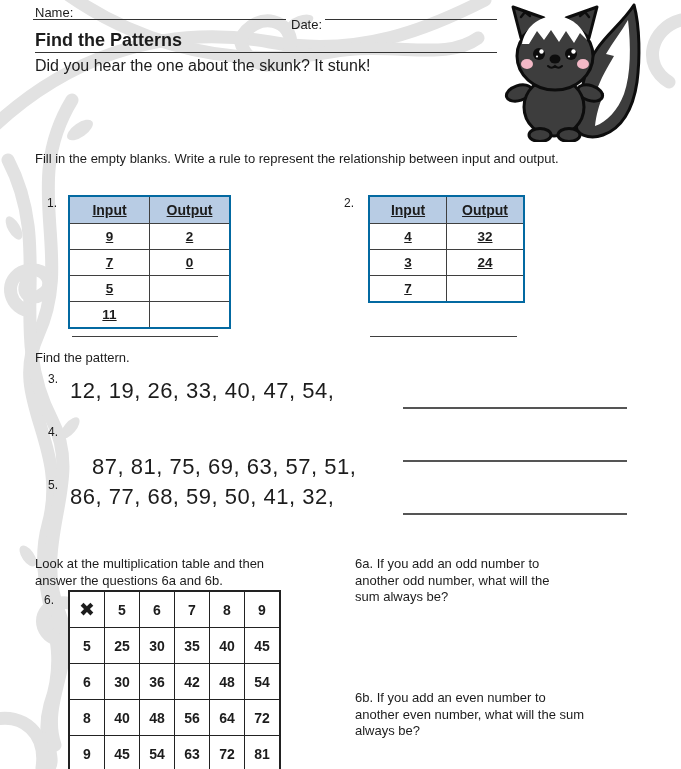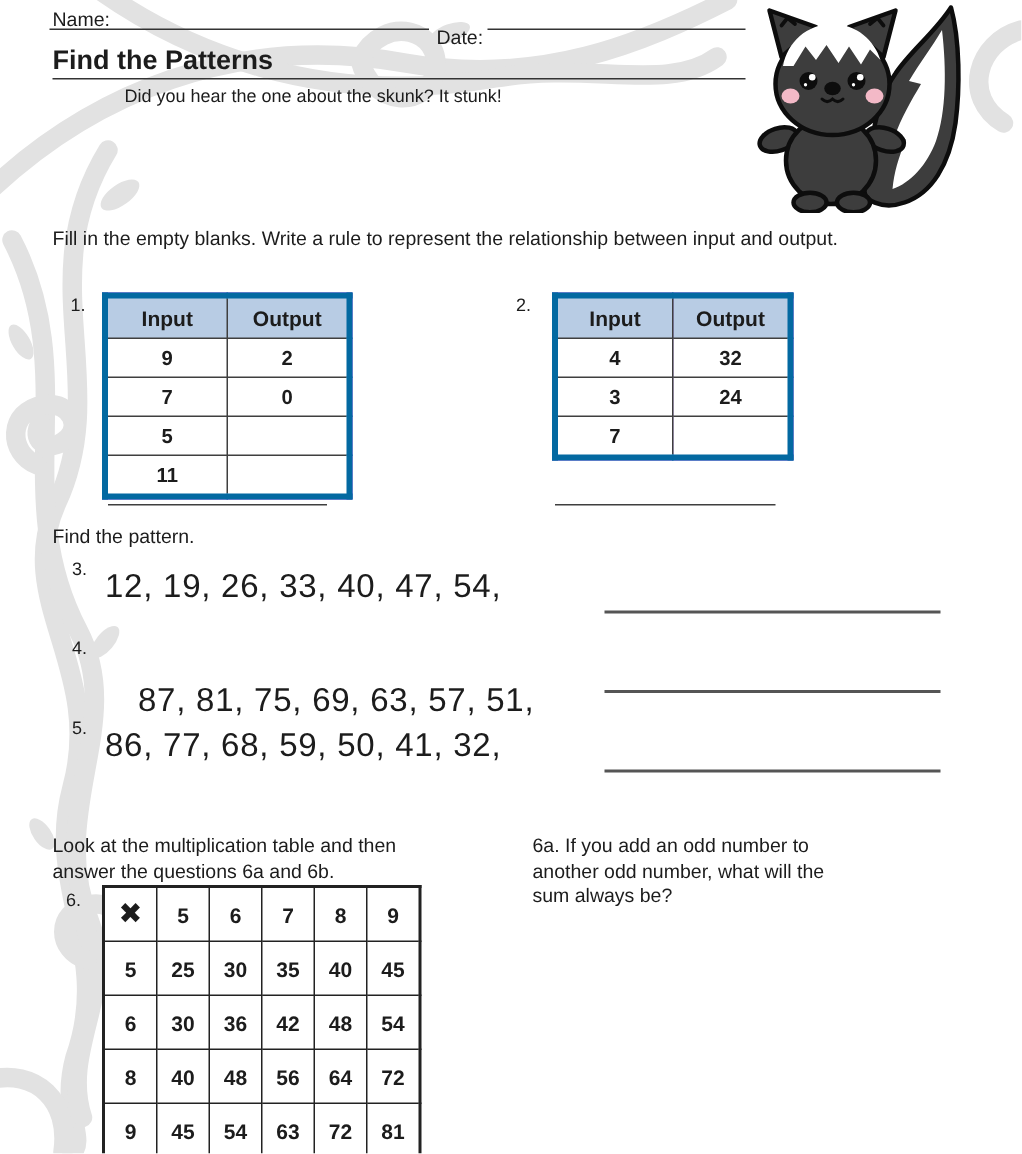--- a/index.html
+++ b/index.html
@@ -15,24 +15,24 @@
     font-family:"Liberation Sans","DejaVu Sans",sans-serif;color:var(--ink);
   }
   .abs{position:absolute;}
   .bg{position:absolute;left:0;top:0;z-index:0;}
   .fg{z-index:1;}
   .small-label{font-size:13px;}
   .rule-line{height:0;border-bottom:1.5px solid #3f3f3f;}
   .seq-line{height:0;border-bottom:2px solid #555;}
   .thin-line{height:0;border-bottom:1.2px solid #333;}
   .title{font-size:18px;font-weight:bold;}
-  .joke{font-size:12px;margin-left:48px;}
+  .joke{font-size:16px;}
   .para{font-size:13px;line-height:1.28;}
   .num-label{font-size:12px;}
-  .io-table{border-collapse:collapse;border:4px solid #0369a1;background:#6d28d9;}
+  .io-table{border-collapse:collapse;border:2px solid #0369a1;background:#7f1d1d;text-decoration:underline;}
   .io-table th{
     background:var(--table-header-bg);border:1.5px solid #3f3f3f;
     font-size:14px;font-weight:bold;height:24px;text-align:center;
   }
   .io-table td{
     border:1.5px solid #3f3f3f;font-size:13.5px;font-weight:bold;
     height:23px;text-align:center;background:#fff;
   }
   .io-table.t1 th,.io-table.t1 td{width:77px;}
   .io-table.t2 th,.io-table.t2 td{width:74px;}
@@ -224,14 +224,15 @@
       <td>45</td>
       <td>54</td>
       <td>63</td>
       <td>72</td>
       <td>81</td>
     </tr>
   </tbody>
     </table>
 
   <div class="abs fg para" style="left:355px;top:556px;width:216px;">6a.  If you add an odd number to another odd number, what will the sum always be?</div>
+  <div class="abs fg para" style="left:355px;top:690px;width:232px;">6b. If you add an even number to another even number, what will the sum always be?</div>
 
 </div>
 
 </body></html>

